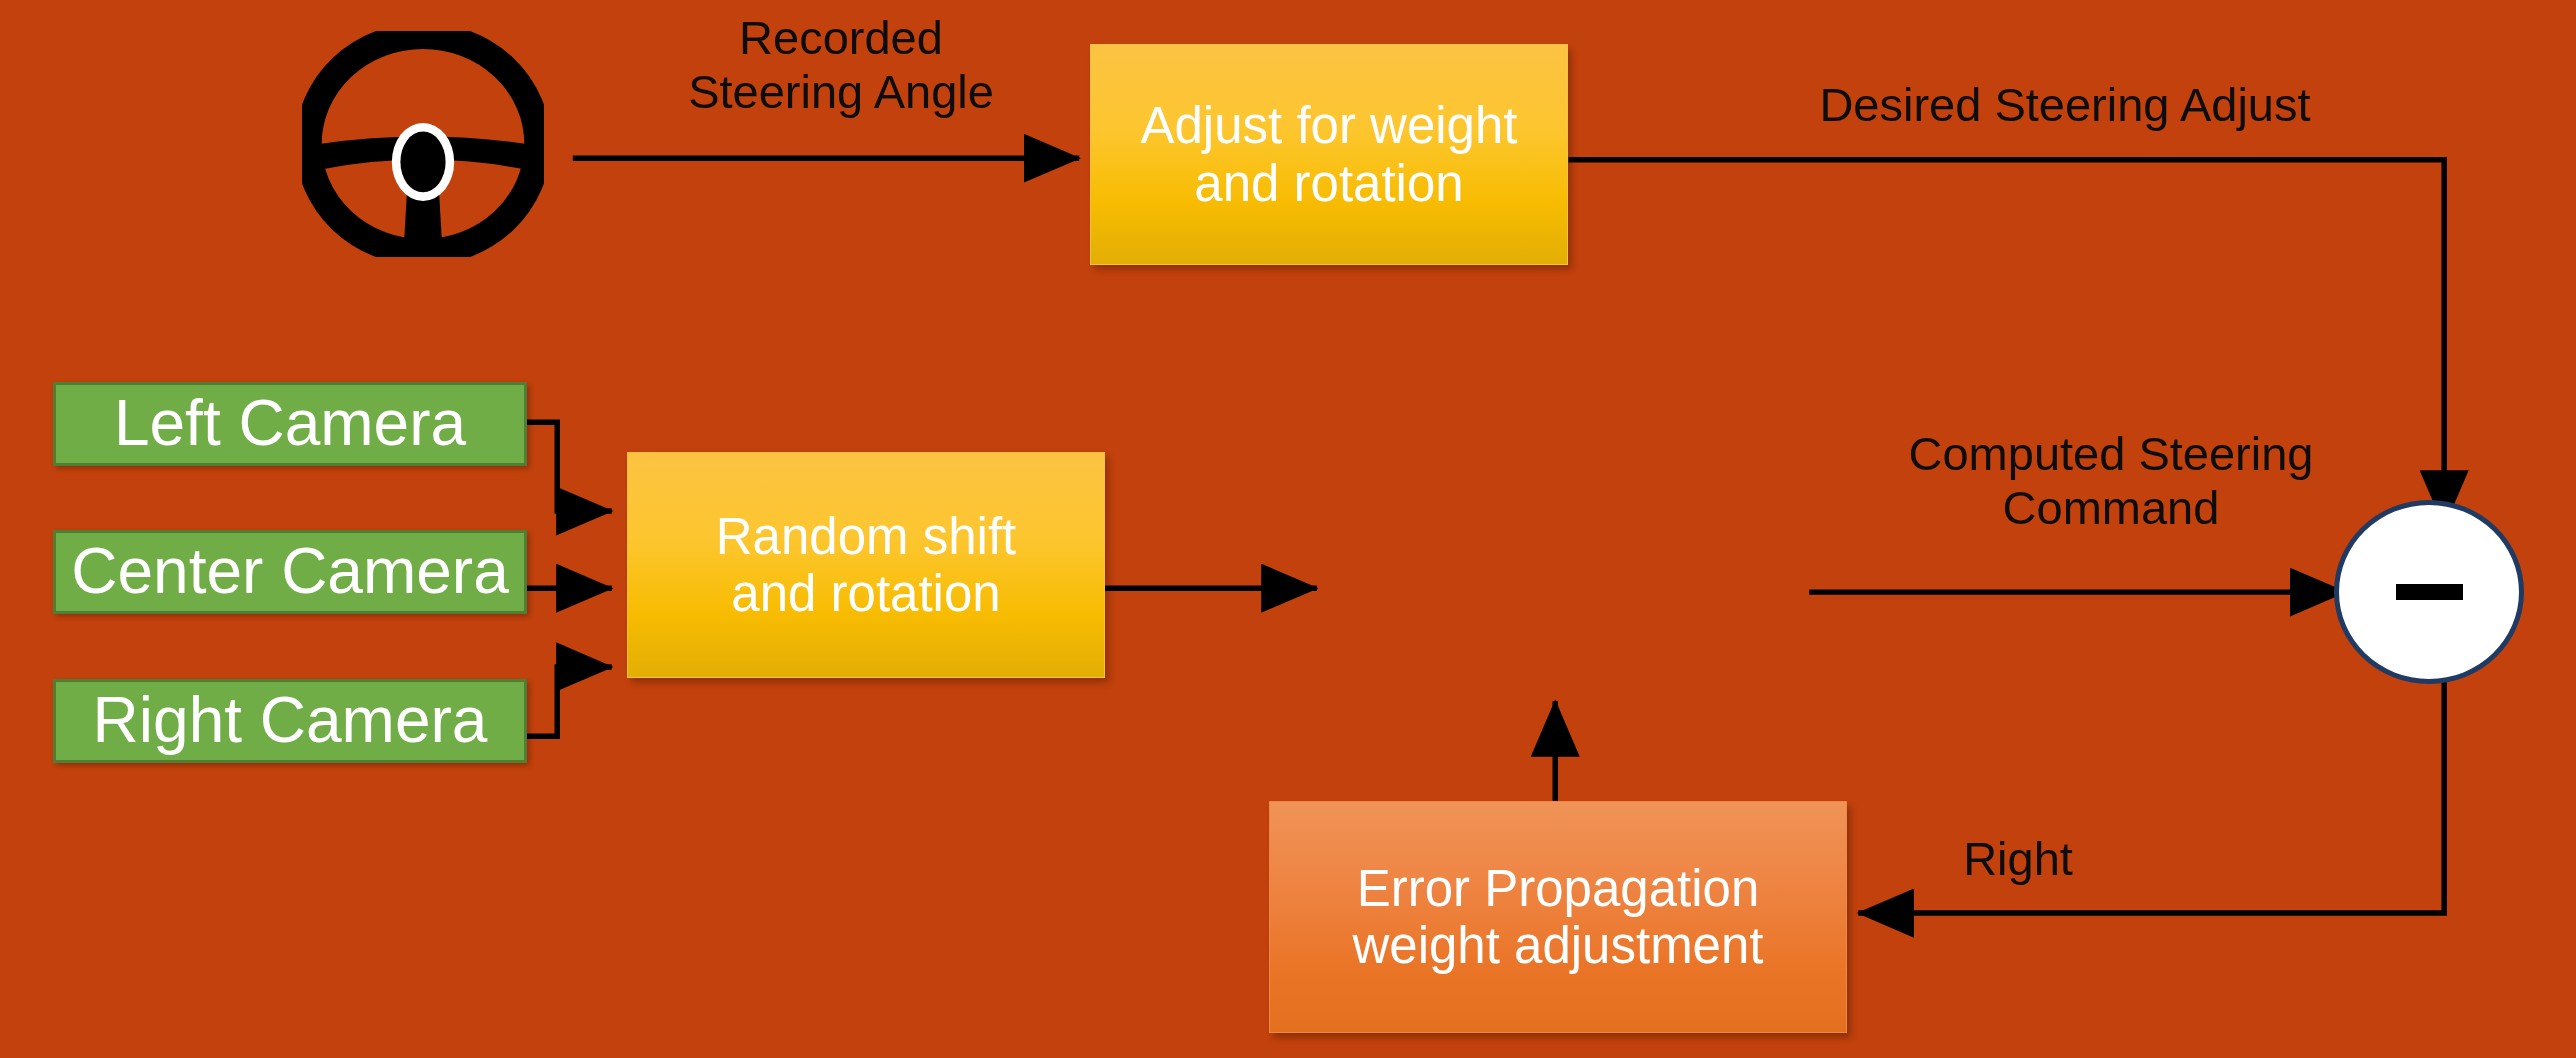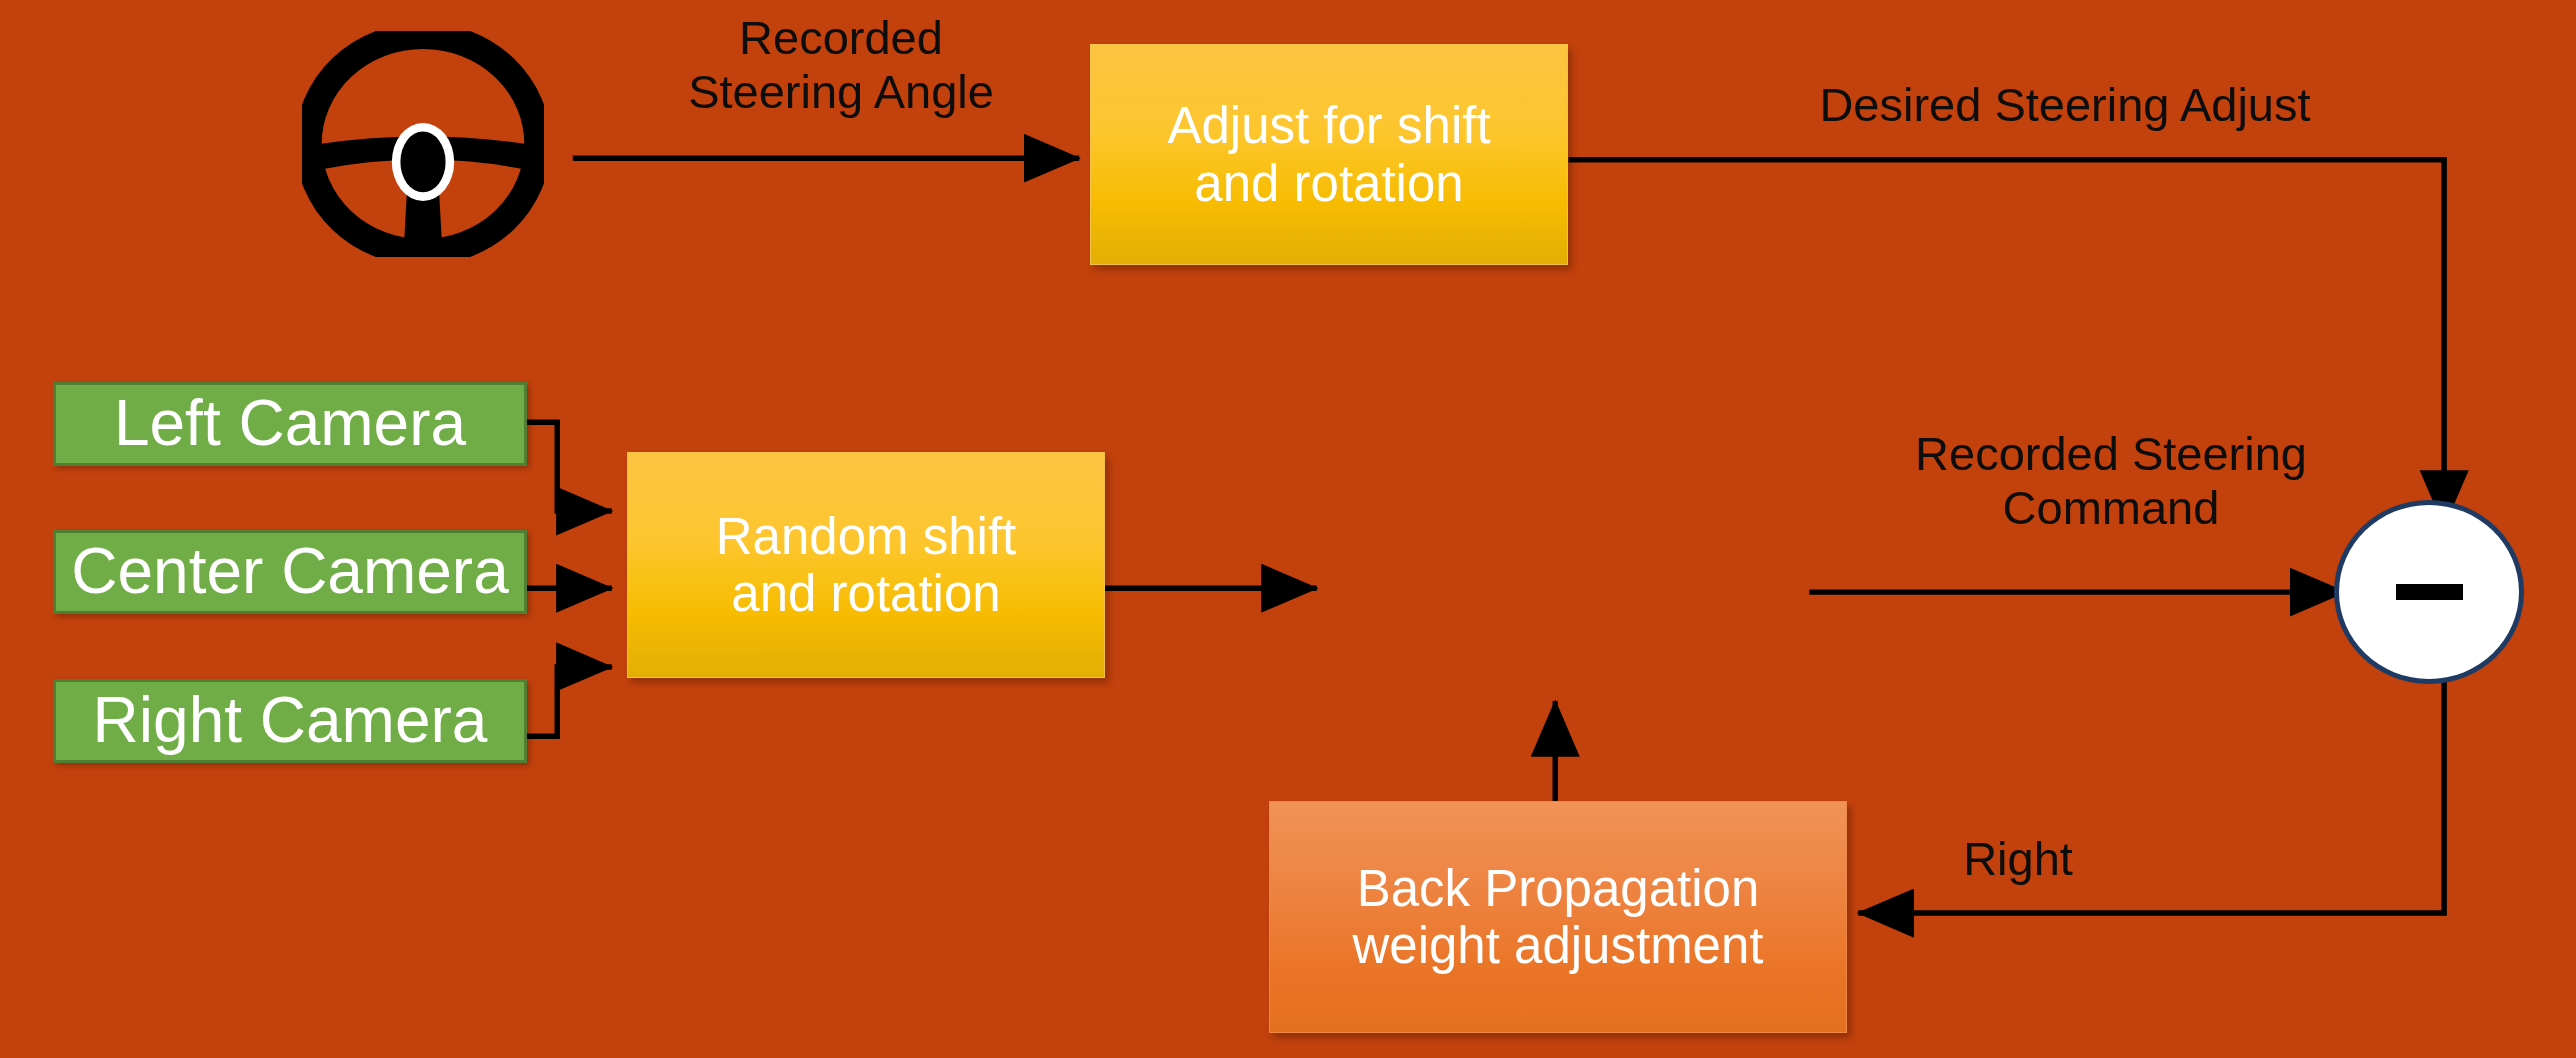--- a/index.html
+++ b/index.html
@@ -142,39 +142,39 @@
       <ellipse cx="155" cy="168" rx="40" ry="50" fill="#ffffff"></ellipse>
       <ellipse cx="155" cy="168" rx="29" ry="39" fill="#000000"></ellipse>
     </svg>
   </div>
 
   <div class="label" style="left:623px; top:11px; width:436px;">Recorded
 Steering Angle</div>
 
   <div class="label" style="left:1699px; top:78px; width:732px;">Desired Steering Adjust</div>
 
-  <div class="label" style="left:1893px; top:427px; width:436px;">Recorded Steering
+  <div class="label" style="left:1893px; top:427px; width:436px;">Computed Steering
 Command</div>
 
   <div class="label" style="left:1901px; top:832px; width:234px;">Right</div>
 
-  <div class="node yellow-box" style="left:1090px; top:44px; width:478px; height:221px;">Adjust for shift
+  <div class="node yellow-box" style="left:1090px; top:44px; width:478px; height:221px;">Adjust for weight
 and rotation</div>
 
   <div class="node cam-box" style="left:17px; top:382px; width:474px; height:84px;">Left Camera</div>
 
   <div class="node cam-box" style="left:17px; top:530px; width:474px; height:84px;">Center Camera</div>
 
   <div class="node cam-box" style="left:17px; top:679px; width:474px; height:84px;">Right Camera</div>
 
   <div class="node yellow-box" style="left:627px; top:452px; width:478px; height:226px;">Random shift
 and rotation</div>
 
 
-  <div class="node orange-box" style="left:1269px; top:801px; width:578px; height:232px;">Back Propagation
+  <div class="node orange-box" style="left:1269px; top:801px; width:578px; height:232px;">Error Propagation
 weight adjustment</div>
 
   <div class="sum-circle" style="left:2334px; top:500px; width:190px; height:184px;">
     <div class="minus-bar"></div>
   </div>
 
 </div>
 
 
 </body></html>

